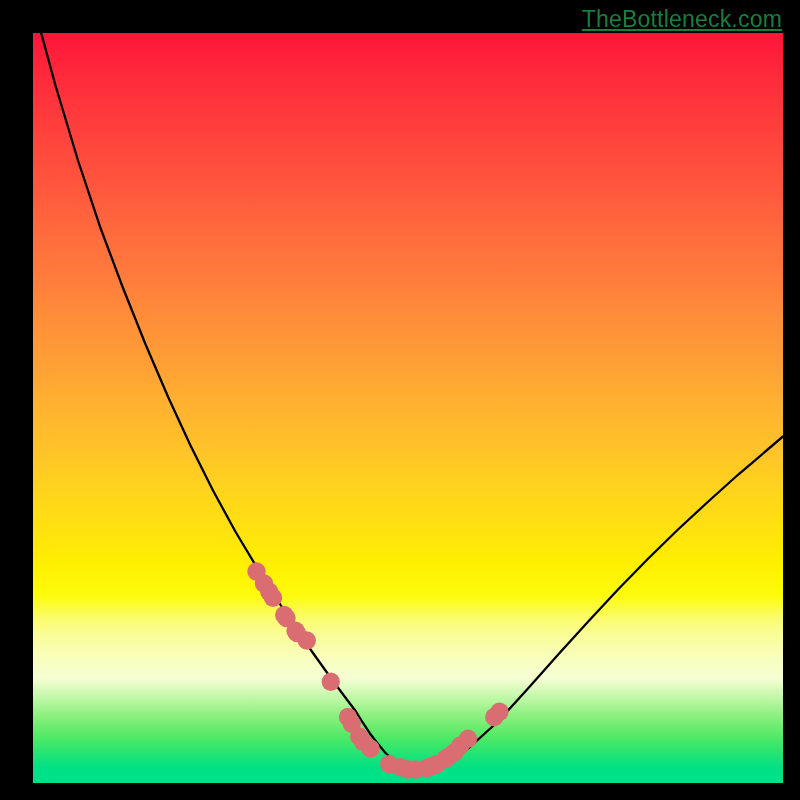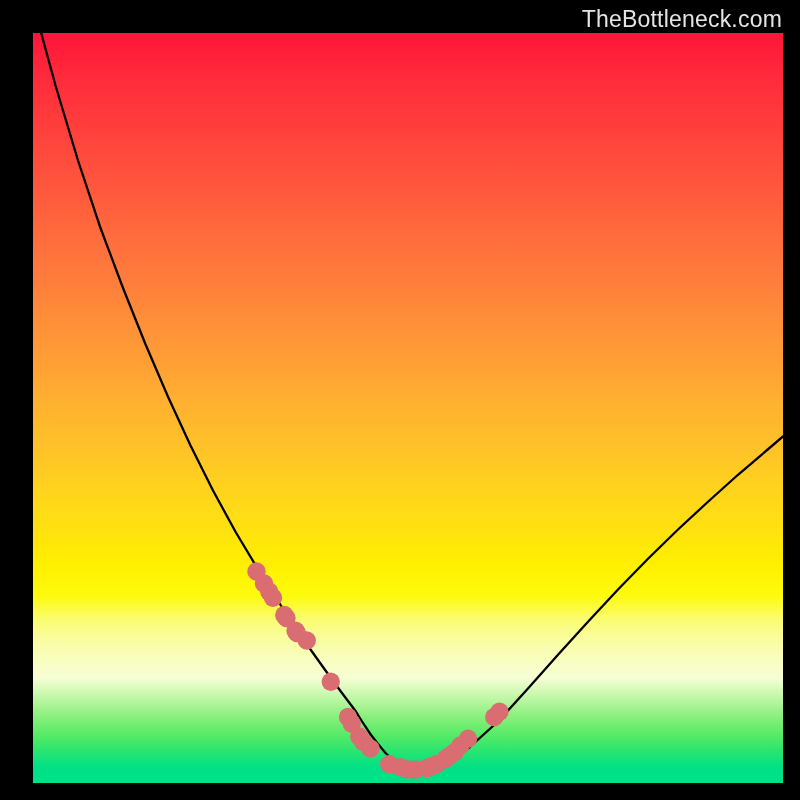--- a/index.html
+++ b/index.html
@@ -57,24 +57,25 @@
       #4ee966 94%,
       #25e473 96%,
       #00e086 98%,
       #00e086 100%
     );
   }
   .watermark {
     position: absolute;
     top: 6px;
     right: 18px;
-    color: #e5e5e5;
+    color: #15803d;
     font-size: 23px;
     font-weight: 500;
     letter-spacing: 0.2px;
+    text-decoration: underline;
   }
   .curve {
     position: absolute;
     inset: 0;
     pointer-events: none;
   }
   .dots {
     position: absolute;
     inset: 0;
     pointer-events: none;

